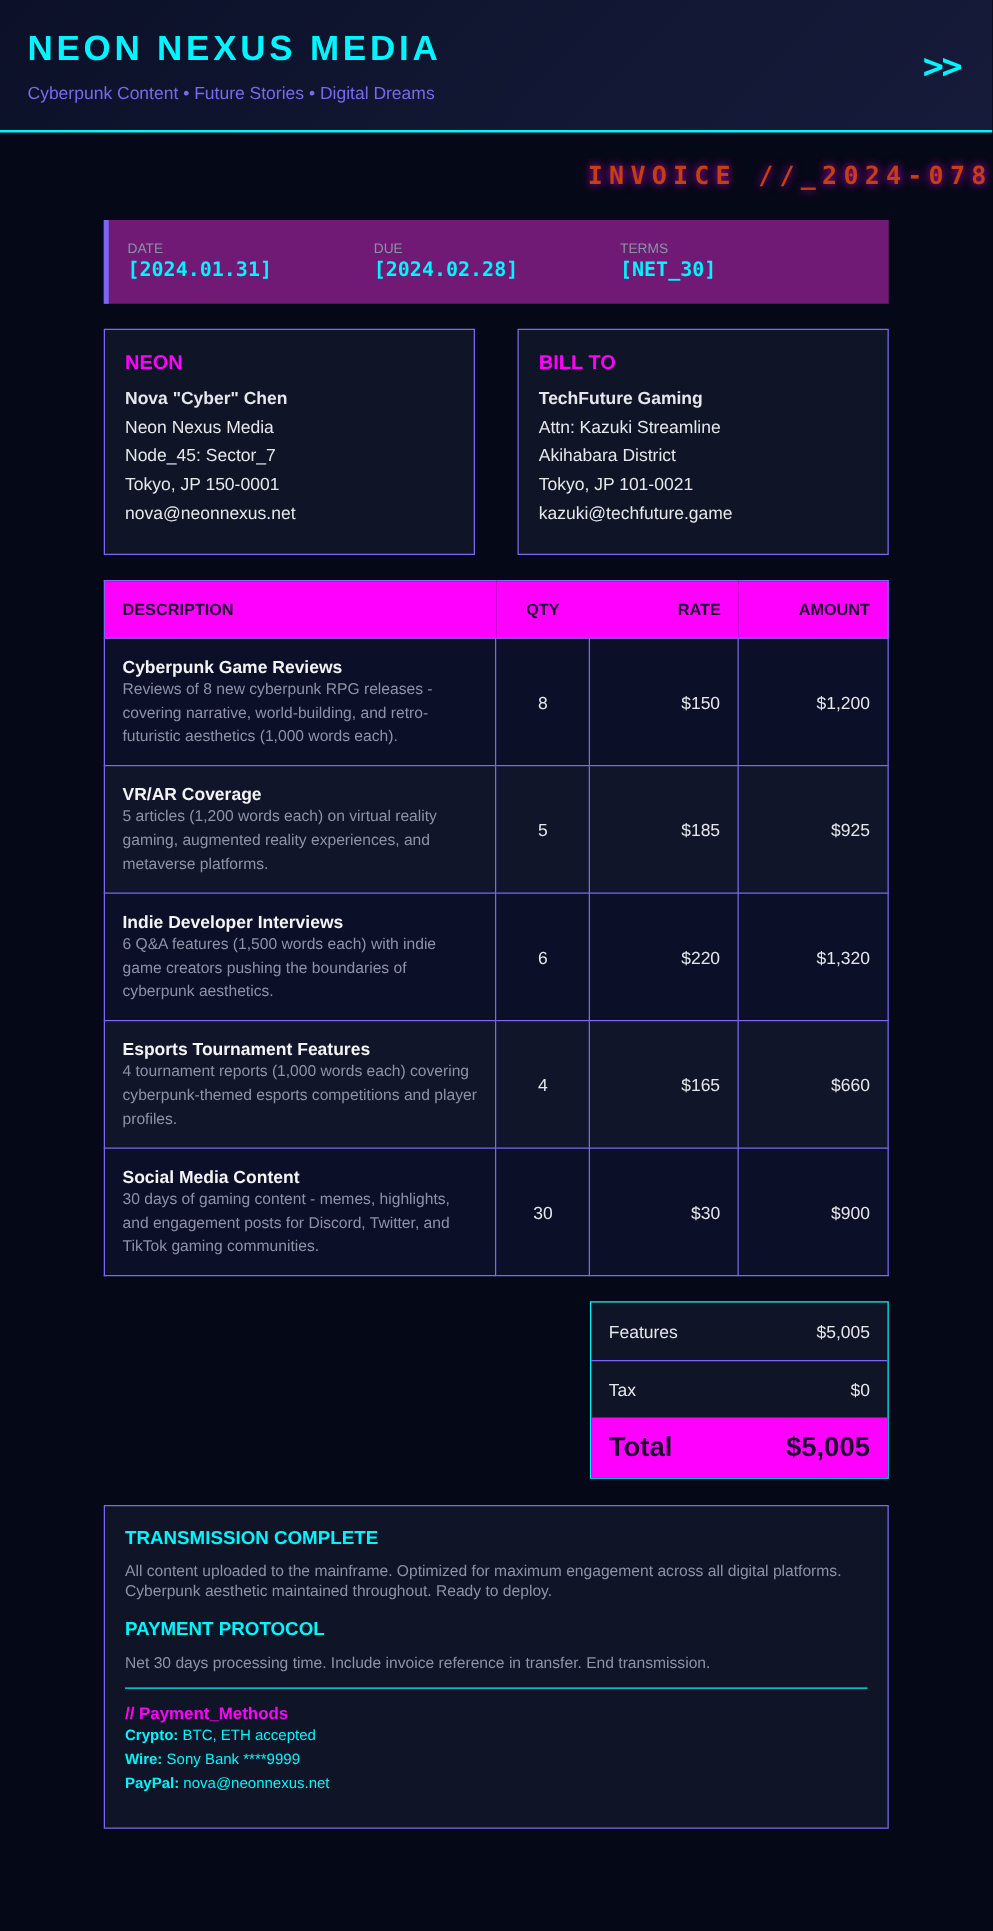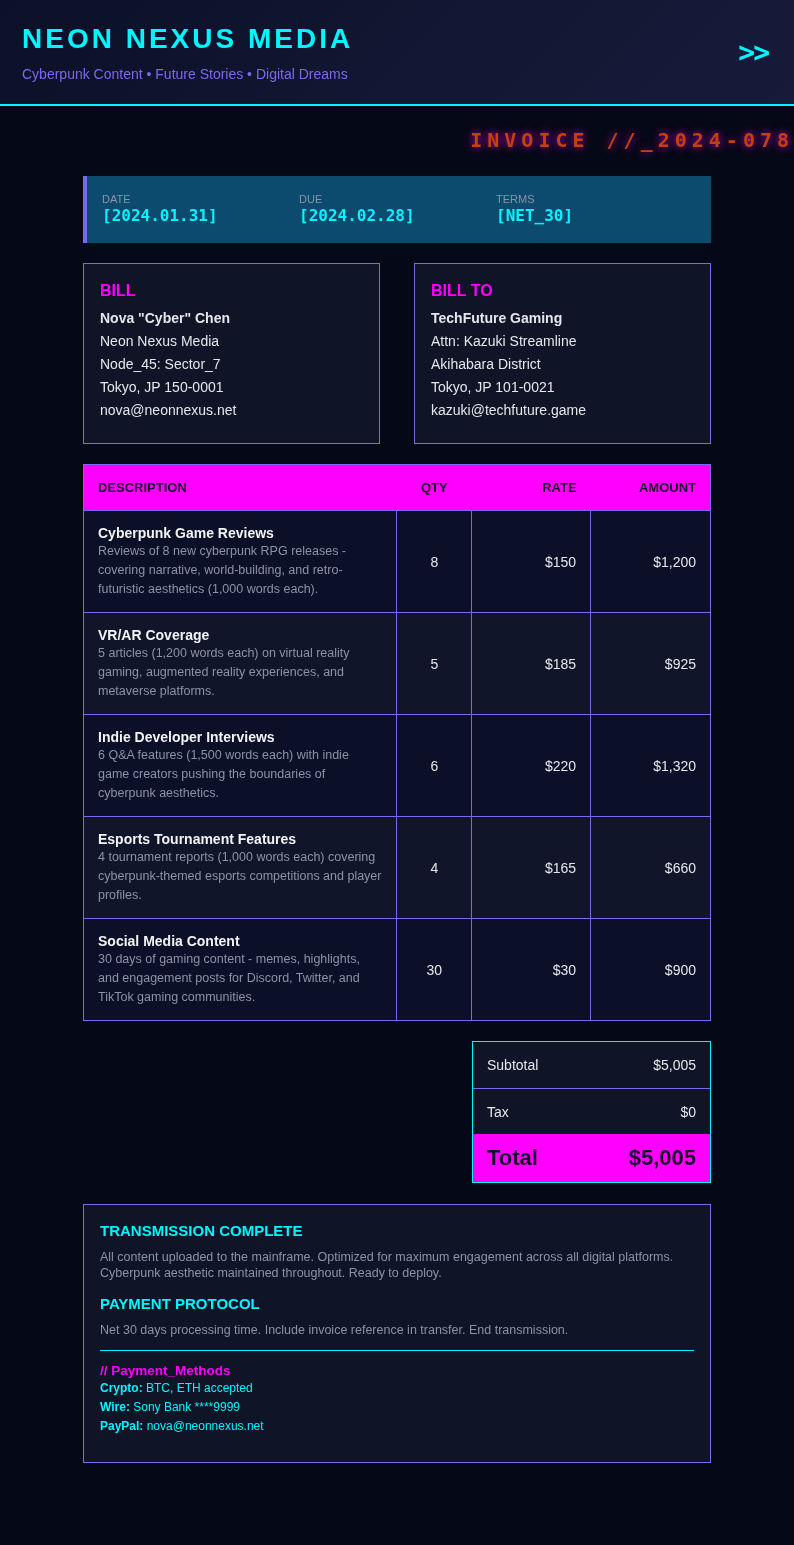--- a/index.html
+++ b/index.html
@@ -28,21 +28,21 @@
       text-align: right; margin-top: 22px;
       font-size: 20px; font-weight: bold; letter-spacing: 5px;
       color: #c2410c; text-shadow: 0 0 8px rgba(255,0,255,0.8);
       font-family: "DejaVu Sans Mono", monospace;
       line-height: 24px;
     }
 
     .container { width: 628px; margin: 0 auto; }
 
     .meta-bar {
-      margin-top: 24px; height: 67px; background: #0c4a6e;
+      margin-top: 24px; height: 67px; background: #701a75;
       border-left: 4px solid #7b68ee;
       display: flex; padding: 17px 0 0 15px;
     }
     .meta-item { width: 197px; }
     .meta-label { font-size: 11px; color: #8b93a7; text-transform: uppercase; line-height: 13px; }
     .meta-value {
       margin-top: 2px; font-family: "DejaVu Sans Mono", monospace;
       font-weight: bold; font-size: 16px; color: #00f5ff; line-height: 16px;
     }
 
@@ -124,21 +124,21 @@
       <div class="meta-value">[2024.02.28]</div>
     </div>
     <div class="meta-item">
       <div class="meta-label">TERMS</div>
       <div class="meta-value">[NET_30]</div>
     </div>
   </div>
 
   <div class="parties">
     <div class="party">
-      <div class="party-heading">BILL</div>
+      <div class="party-heading">NEON</div>
       <div class="party-line name">Nova "Cyber" Chen</div>
       <div class="party-line">Neon Nexus Media</div>
       <div class="party-line">Node_45: Sector_7</div>
       <div class="party-line">Tokyo, JP 150-0001</div>
       <div class="party-line">nova@neonnexus.net</div>
     </div>
     <div class="party">
       <div class="party-heading">BILL TO</div>
       <div class="party-line name">TechFuture Gaming</div>
       <div class="party-line">Attn: Kazuki Streamline</div>
@@ -202,21 +202,21 @@
         <td class="col-qty">30</td>
         <td class="col-rate">$30</td>
         <td class="col-amt">$900</td>
       </tr>
     </tbody>
   </table>
 
   <div class="totals-wrap">
     <div class="totals">
       <div class="totals-row">
-        <span>Subtotal</span>
+        <span>Features</span>
         <span>$5,005</span>
       </div>
       <div class="totals-row">
         <span>Tax</span>
         <span>$0</span>
       </div>
       <div class="totals-row grand">
         <span>Total</span>
         <span>$5,005</span>
       </div>

